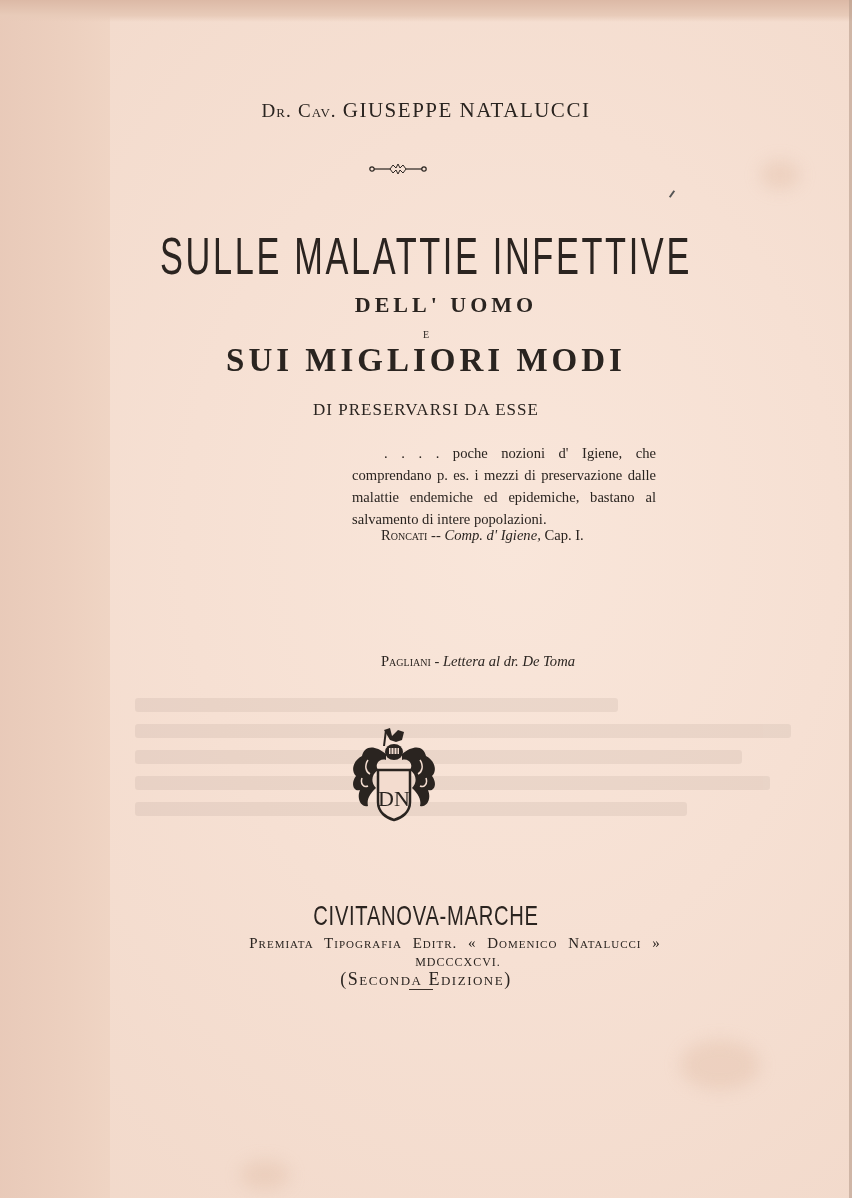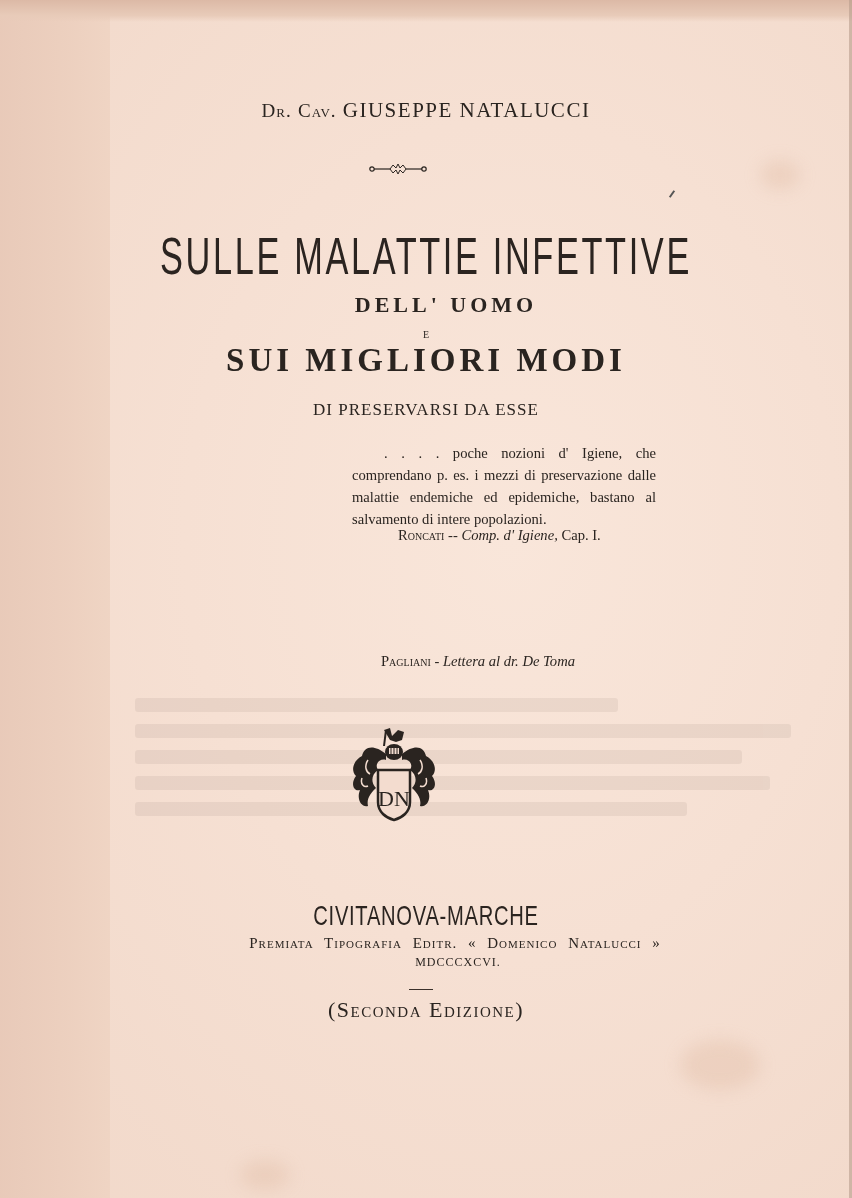--- a/index.html
+++ b/index.html
@@ -155,21 +155,21 @@
     .attrib {
       position: absolute;
       font-size: 14.6px;
     }
     .attrib .sc {
       font-variant: small-caps;
     }
     .attrib i {
       font-style: italic;
     }
-    .attr1 { left: 398px; top: 527px; text-align: center; }
+    .attr1 { left: 381px; top: 527px; text-align: center; }
     .attr2 { left: 381px; top: 653px; }
 
     .crest {
       position: absolute;
       left: 346px;
       top: 726px;
       width: 96px;
       height: 100px;
     }
 
@@ -198,22 +198,22 @@
     }
     .rule {
       position: absolute;
       left: 409px;
       top: 989px;
       width: 24px;
       height: 1px;
       background: #3a302a;
     }
     .edition {
-      top: 997px;
-      font-size: 22px;
+      top: 969px;
+      font-size: 18px;
       font-variant: small-caps;
       letter-spacing: 1.5px;
     }
   </style>
 </head>
 <body>
 
 <div class="page">
   <div class="left-strip"></div>
   <div class="top-strip"></div>

